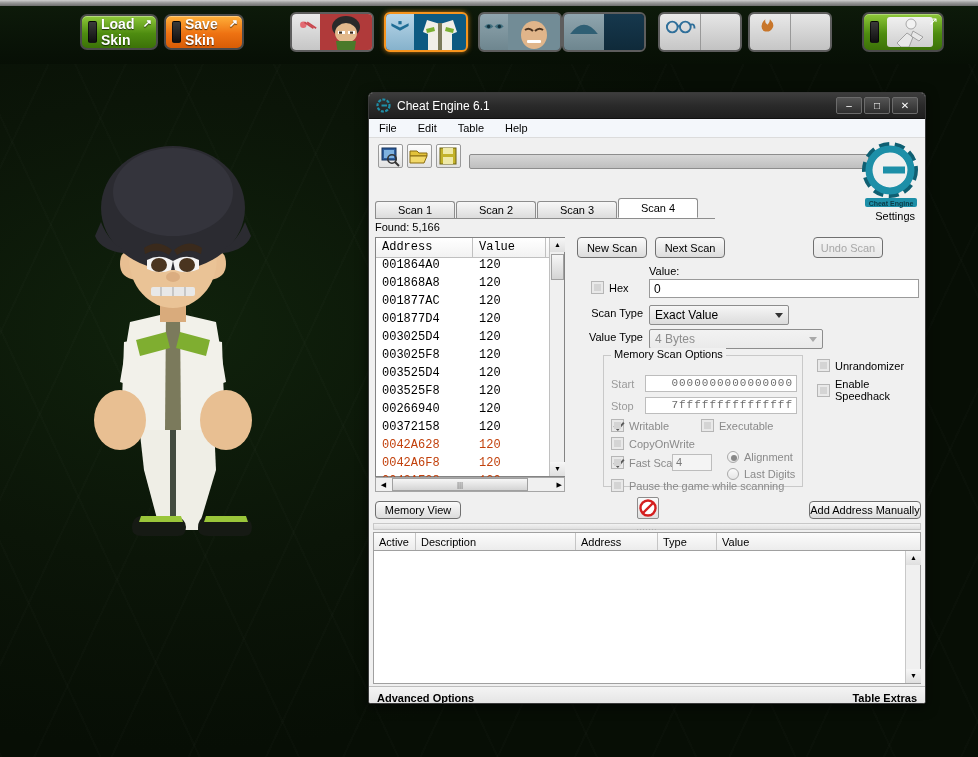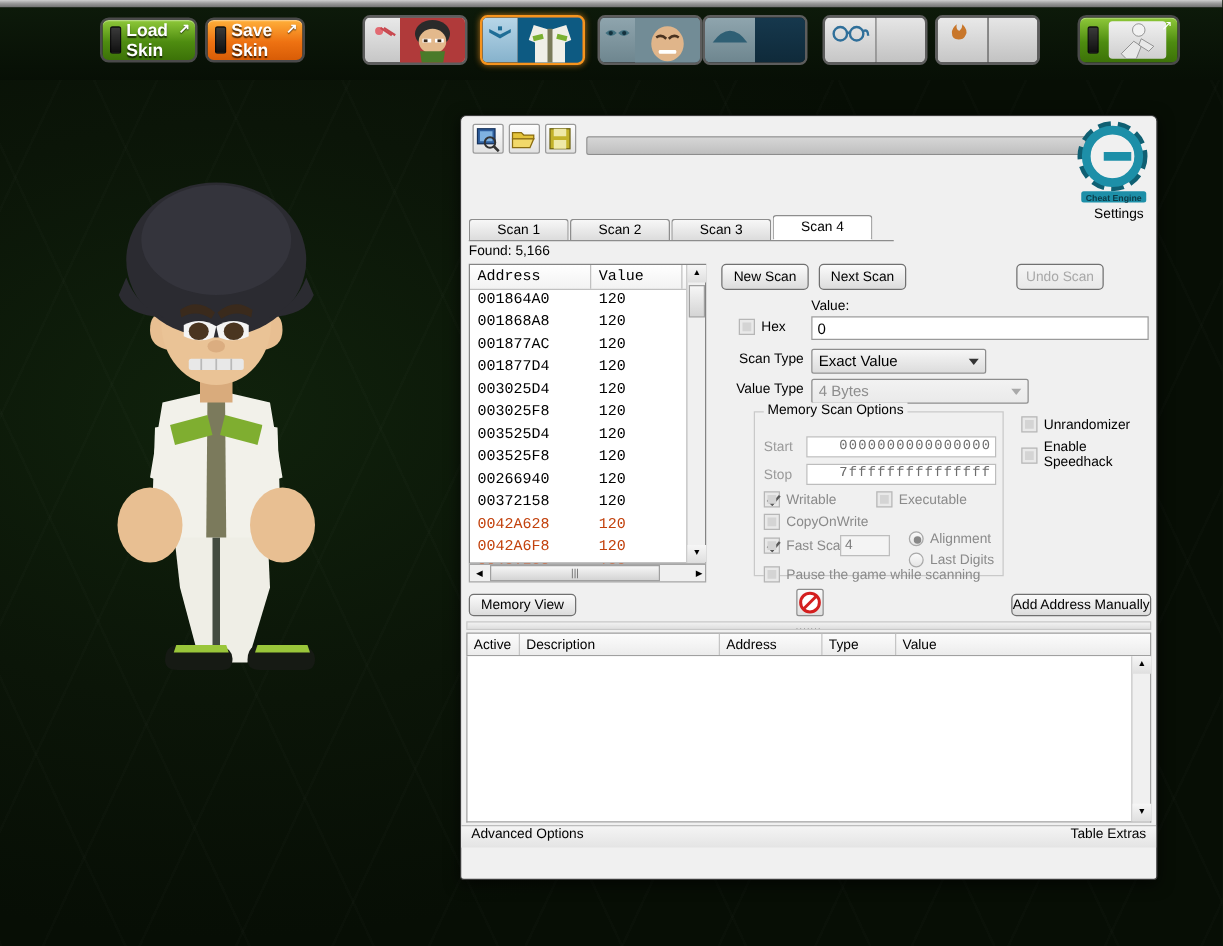--- a/index.html
+++ b/index.html
@@ -351,22 +351,22 @@
     background: #fff; border: 1px solid #a0a0a0; border-top: none;
   }
   #table-vscroll {
     position: absolute; right: 0; top: 0; width: 15px; height: 100%;
     background: #f0f0f0; border-left: 1px solid #c8c8c8;
   }
   #ce-statusbar {
     position: absolute; left: 0; bottom: 0; width: 100%; height: 18px;
     background: linear-gradient(#f4f4f4,#e4e4e4);
     border-top: 1px solid #bdbdbd;
-    display: flex; align-items: flex-start; justify-content: space-between;
-    padding: 0 8px; font-size: 11px;
+    display: flex; align-items: flex-end; justify-content: space-between;
+    padding: 0 8px; font-size: 11px; font-weight: bold;
   }
 </style>
 </head>
 <body>
 
 <div id="game-bg"></div>
 <div id="top-strip"></div>
 <div id="toolbar-band"></div>
 
 <div class="skin-btn" id="load-skin">
@@ -527,23 +527,41 @@
 
     <ellipse cx="125" cy="147" rx="7" ry="5" fill="#dbad80"></ellipse>
 
     <rect x="103" y="157" width="44" height="9" rx="2" fill="#e8e8e8"></rect>
     <path d="M113 157 v9 M125 157 v9 M137 157 v9" stroke="#b9b9b9" stroke-width="1.4"></path>
   </svg>
 </div>
 
 <div id="ce-window">
 
+  <div id="ce-titlebar">
+    <svg width="15" height="15" viewBox="0 0 15 15">
+      <circle cx="7.5" cy="7.5" r="6" fill="none" stroke="#1f8fa8" stroke-width="2.2" stroke-dasharray="3 1.4"></circle>
+      <path d="M11 7.5 H5.5" stroke="#1f8fa8" stroke-width="2"></path>
+    </svg>
+    <span id="ce-title-text">Cheat Engine 6.1</span>
+    <div id="win-btns">
+      <div class="win-btn">–</div>
+      <div class="win-btn">□</div>
+      <div class="win-btn">✕</div>
+    </div>
+  </div>
 
   <div id="ce-body">
 
+    <div id="ce-menubar">
+      <span class="menu-item">File</span>
+      <span class="menu-item">Edit</span>
+      <span class="menu-item">Table</span>
+      <span class="menu-item">Help</span>
+    </div>
 
     <div id="ce-toolrow">
       <div class="tool-btn" id="tool-1">
         <svg width="23" height="22" viewBox="0 0 23 22">
           <rect x="3" y="3" width="14" height="12" fill="#2f5f9e" stroke="#15325c"></rect>
           <rect x="5" y="5" width="10" height="8" fill="#7fb2e0"></rect>
           <circle cx="13" cy="14" r="4.2" fill="none" stroke="#333" stroke-width="1.6"></circle>
           <path d="M16 17 l4 4" stroke="#333" stroke-width="2"></path>
         </svg>
       </div>

